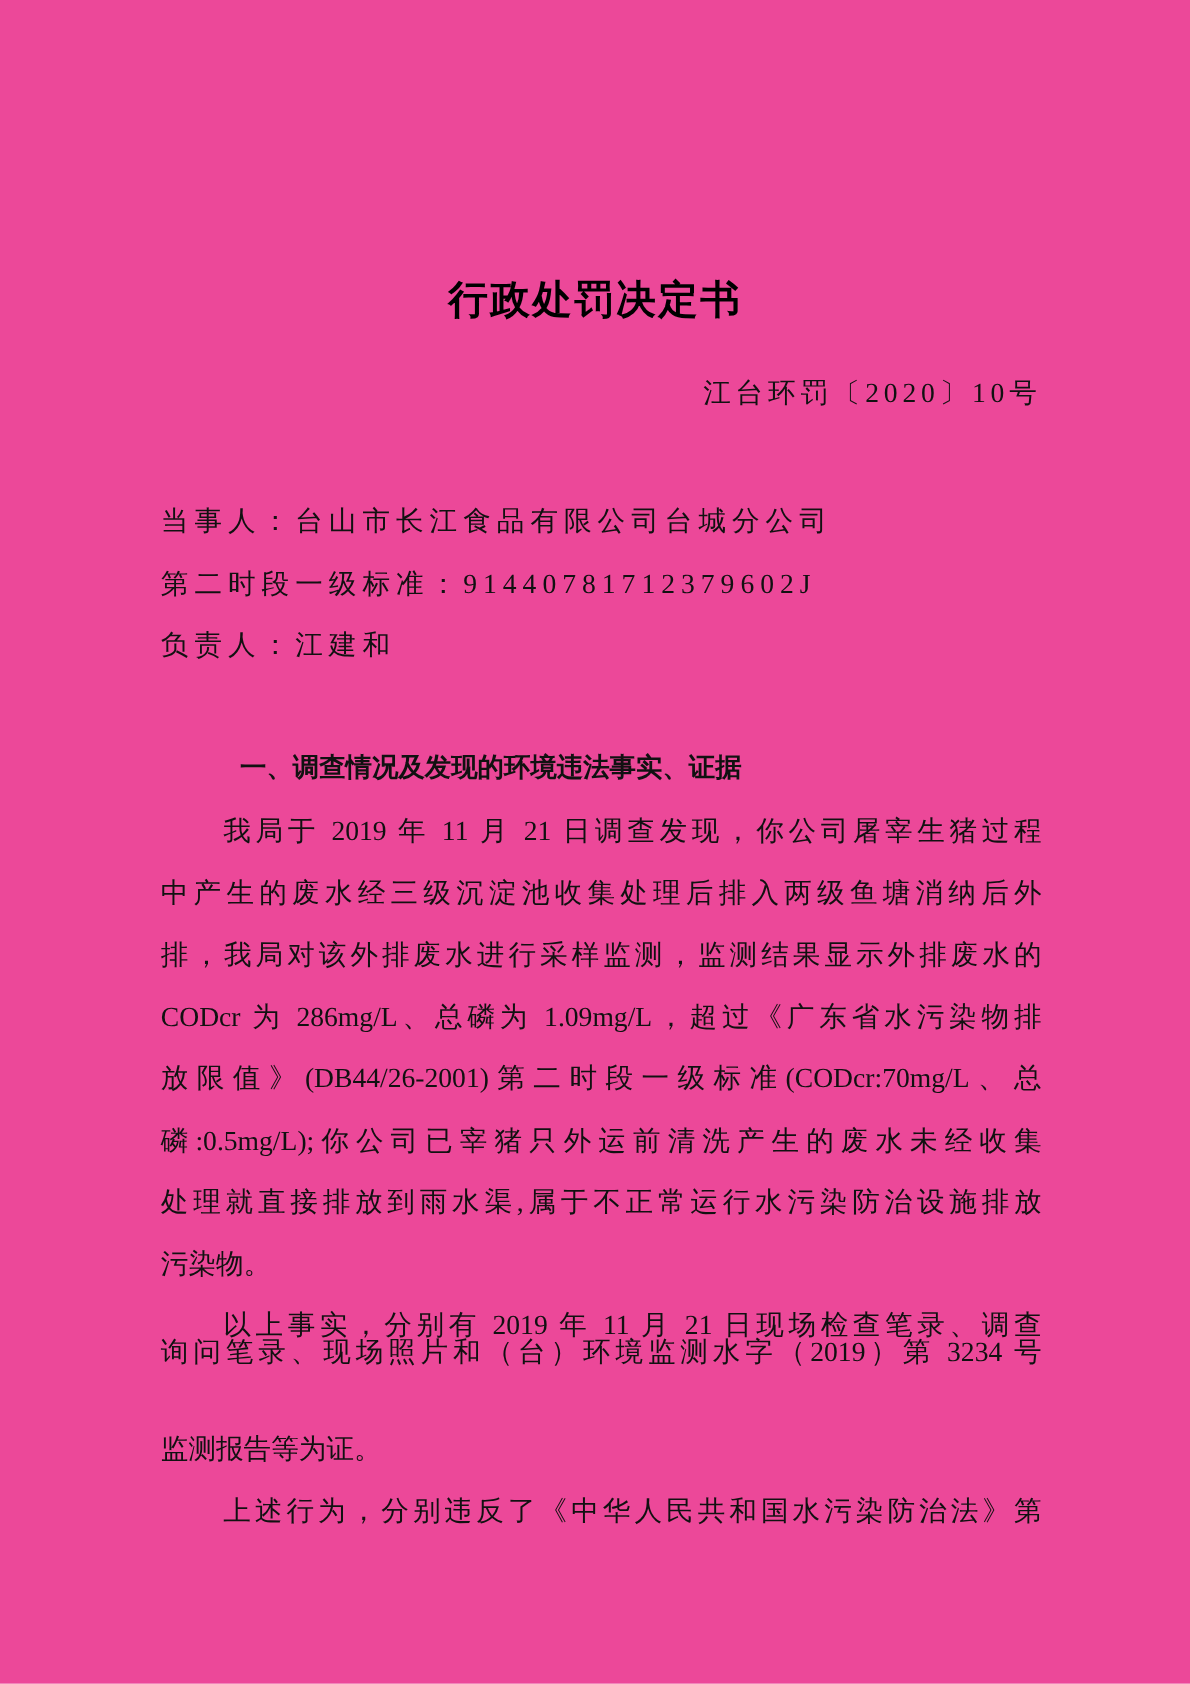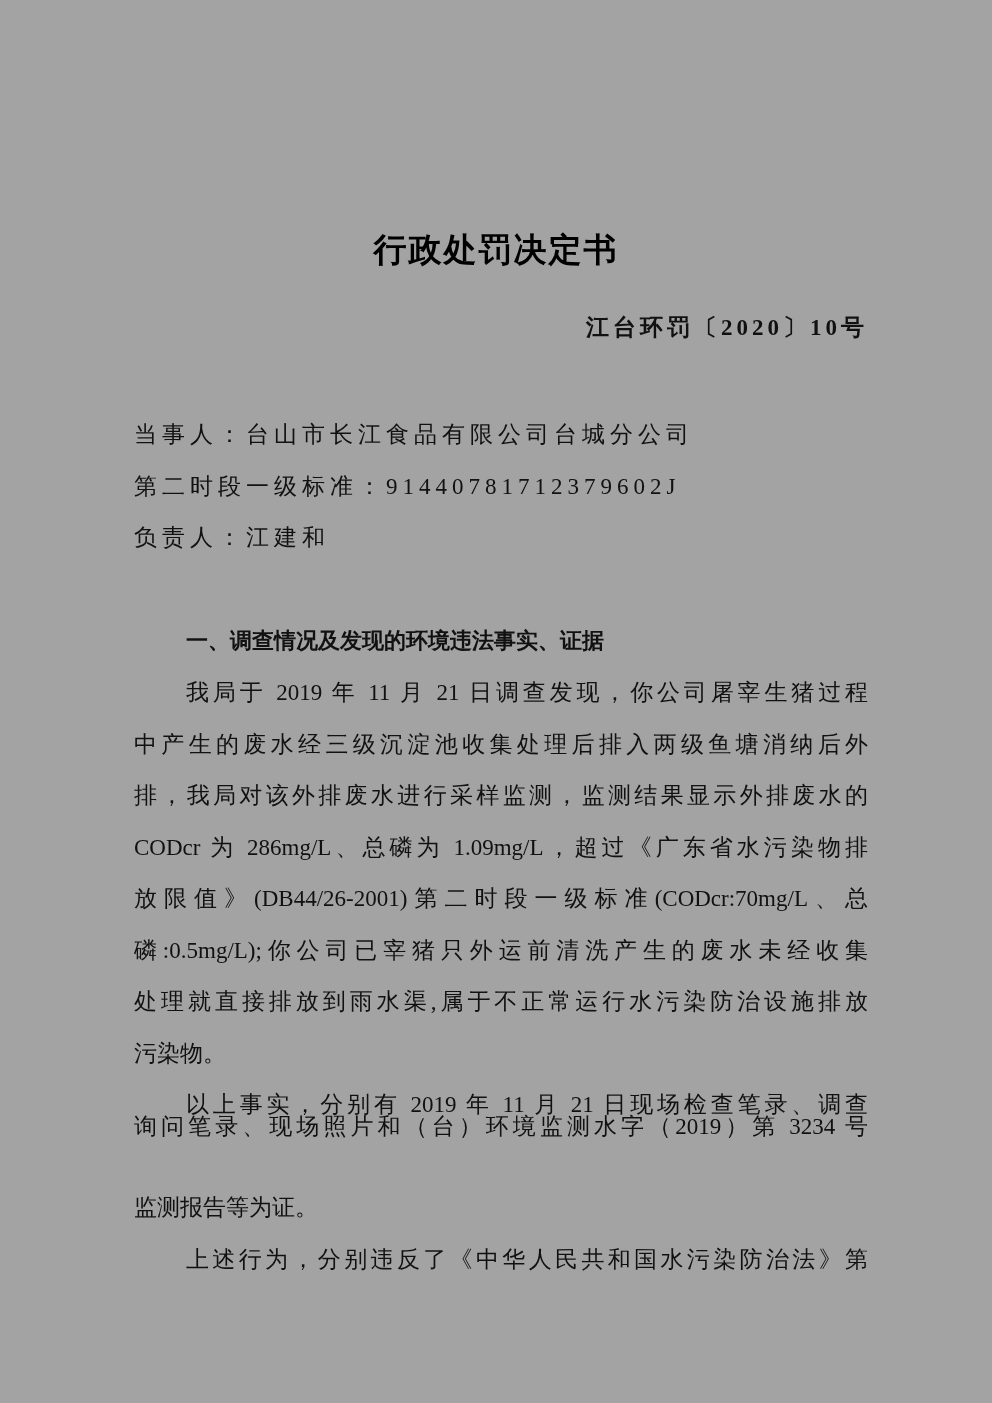--- a/index.html
+++ b/index.html
@@ -1,43 +1,43 @@
 <!DOCTYPE html>
 <html><head>
 <meta charset="utf-8">
 <style>
   html, body { margin: 0; padding: 0; background: #ffffff; }
   body { width: 992px; height: 1403px; position: relative; overflow: hidden;
          font-family: "DejaVu Serif", "Liberation Serif", serif; color: #111; }
-  .page { position: absolute; left: 0; top: 0; width: 992px; height: 1403px; background: #a3a3a3; }
+  .page { position: absolute; left: 0; top: 0; width: 992px; height: 1403px; background: #ec4899; }
   .title { position: absolute; left: 0; width: 992px; top: 228px; text-align: center;
            font-family: "DejaVu Serif", serif; font-weight: bold; font-size: 33px; letter-spacing: 2px; color: #000; }
   .docno { position: absolute; right: 124px; top: 312px; font-size: 23px; letter-spacing: 4px; color: #111;
-           font-family: "Liberation Serif", "DejaVu Serif", serif; font-weight: bold; }
+           font-family: "Liberation Serif", "DejaVu Serif", serif; }
   .line { position: absolute; left: 134px; width: 734px; font-size: 23px; line-height: 30px; white-space: nowrap;
           font-family: "Liberation Serif", "DejaVu Serif", serif; color: #111; }
   .justify { text-align: justify; text-align-last: justify; }
   .spaced { letter-spacing: 5px; text-align: right; }
   .heading { font-family: "DejaVu Sans", "Liberation Sans", sans-serif; font-weight: bold; font-size: 22px; color: #111; }
   .indent { left: 186px; width: 682px; }
 </style>
 </head>
 <body>
 
 <div class="page">
 
   <div class="title">行政处罚决定书</div>
 
   <div class="docno">江台环罚〔2020〕10号</div>
 
   <div class="line spaced" style="top:420px; width:auto;">当事人：台山市长江食品有限公司台城分公司</div>
   <div class="line spaced" style="top:472px; width:auto;">第二时段一级标准：91440781712379602J</div>
   <div class="line spaced" style="top:523px; width:auto;">负责人：江建和</div>
 
-  <div class="line heading" style="top:626px; left:186px; width:auto;">一、调查情况及发现的环境违法事实、证据</div>
+  <div class="line heading" style="top:626px; left:200px; width:auto;">一、调查情况及发现的环境违法事实、证据</div>
 
   <div class="line justify indent" style="top:678px;">我局于 2019 年 11 月 21 日调查发现，你公司屠宰生猪过程</div>
   <div class="line justify" style="top:730px;">中产生的废水经三级沉淀池收集处理后排入两级鱼塘消纳后外</div>
   <div class="line justify" style="top:781px;">排，我局对该外排废水进行采样监测，监测结果显示外排废水的</div>
   <div class="line justify" style="top:833px;">CODcr 为 286mg/L、总磷为 1.09mg/L，超过《广东省水污染物排</div>
   <div class="line justify" style="top:884px;">放限值》(DB44/26-2001)第二时段一级标准(CODcr:70mg/L、总</div>
   <div class="line justify" style="top:936px;">磷:0.5mg/L);你公司已宰猪只外运前清洗产生的废水未经收集</div>
   <div class="line justify" style="top:987px;">处理就直接排放到雨水渠,属于不正常运行水污染防治设施排放</div>
   <div class="line" style="top:1039px; width:auto;text-align:center;">污染物。</div>
 

